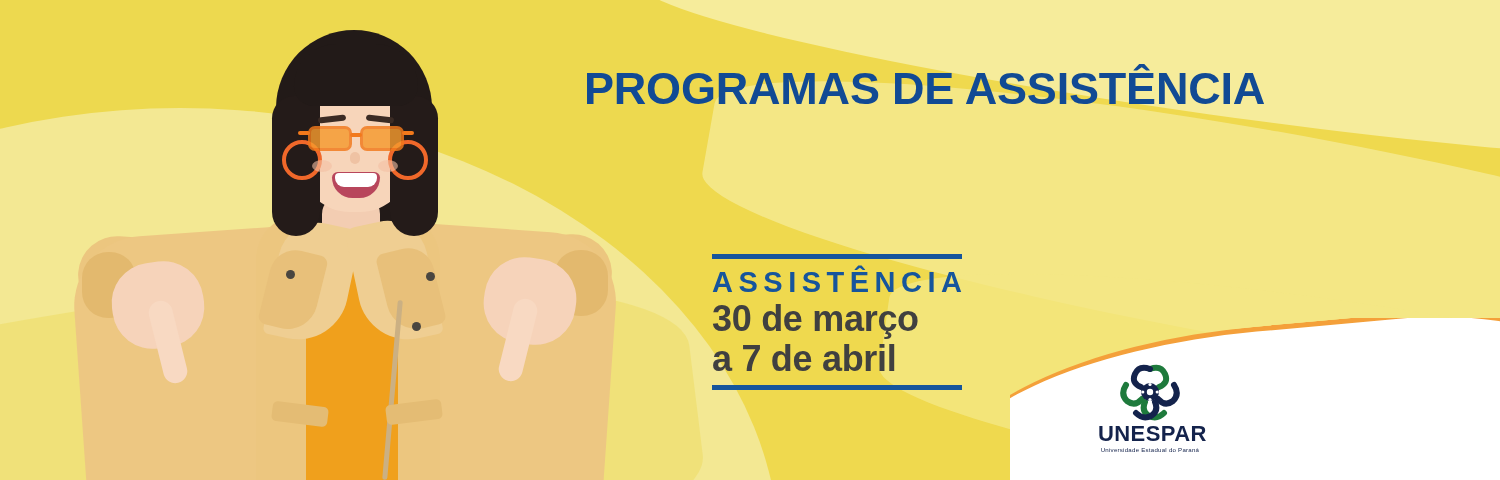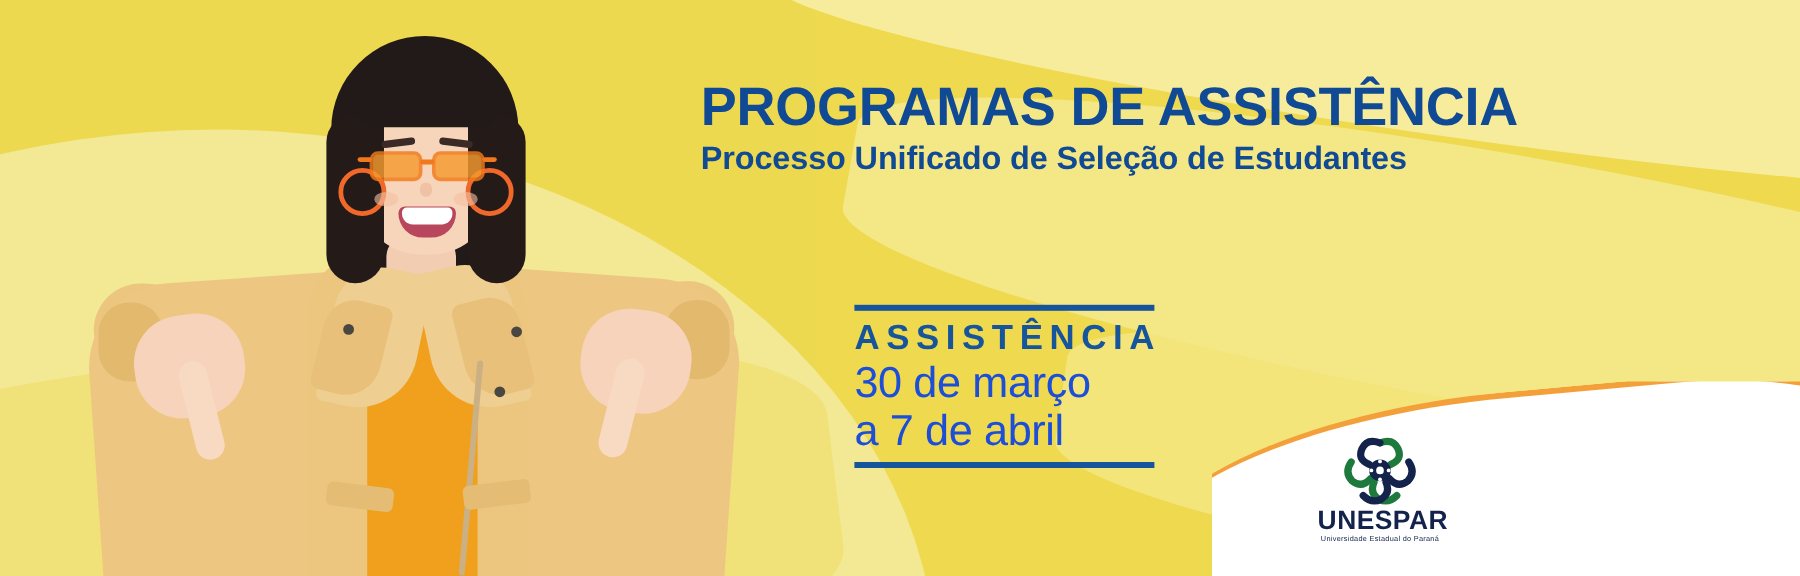--- a/index.html
+++ b/index.html
@@ -201,21 +201,21 @@
   .insc{
     position:absolute;left:712px;top:254px;width:250px;
   }
   .rule{height:5px;background:#16559C;width:250px;}
   .rule-bottom{margin-top:6px;}
   .insc-label{
     color:#16559C;font-weight:bold;font-size:29px;letter-spacing:5.5px;
     margin:9px 0 2px 0;line-height:1;
   }
   .insc-date{
-    color:#1d4ed8;font-weight:normal;font-size:36px;line-height:40px;letter-spacing:-.3px;
+    color:#404040;font-weight:bold;font-size:36px;line-height:40px;letter-spacing:-.3px;
   }
 </style>
 </head>
 <body>
 
 <div class="banner">
 
   <div class="bg-base"></div>
   <div class="bg-dark-arc"></div>
   <div class="bg-right-field"></div>
@@ -267,21 +267,20 @@
     <div class="ph cuff-l"></div>
     <div class="ph cuff-r"></div>
     <div class="ph hand-l"></div>
     <div class="ph hand-r"></div>
     <div class="ph finger-l"></div>
     <div class="ph finger-r"></div>
   </div>
 
   <div class="headline">
     <div class="h-line">PROGRAMAS DE ASSISTÊNCIA</div>
-    <div class="h-sub">Processo Unificado de Seleção de Estudantes</div>
   </div>
 
   <div class="insc">
     <div class="rule"></div>
     <div class="insc-label">ASSISTÊNCIA</div>
     <div class="insc-date">30 de março</div>
     <div class="insc-date">a 7 de abril</div>
     <div class="rule rule-bottom"></div>
   </div>
 

